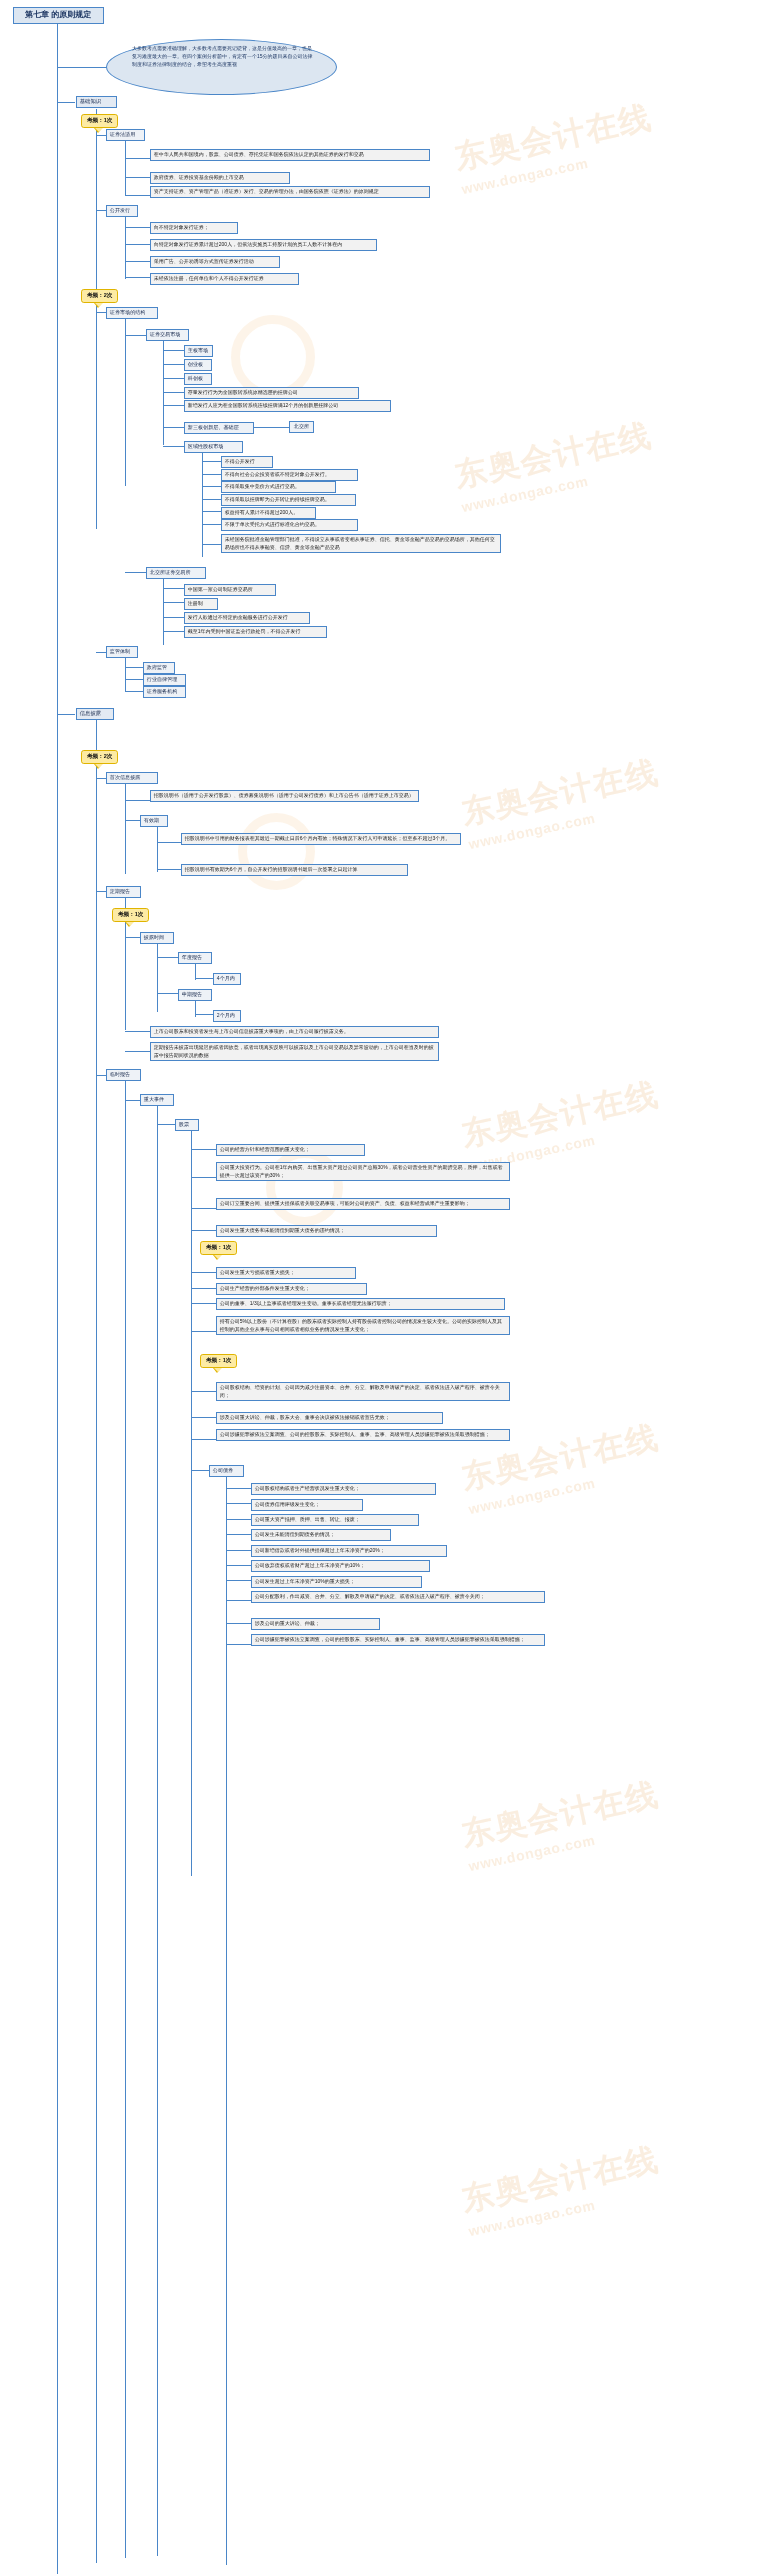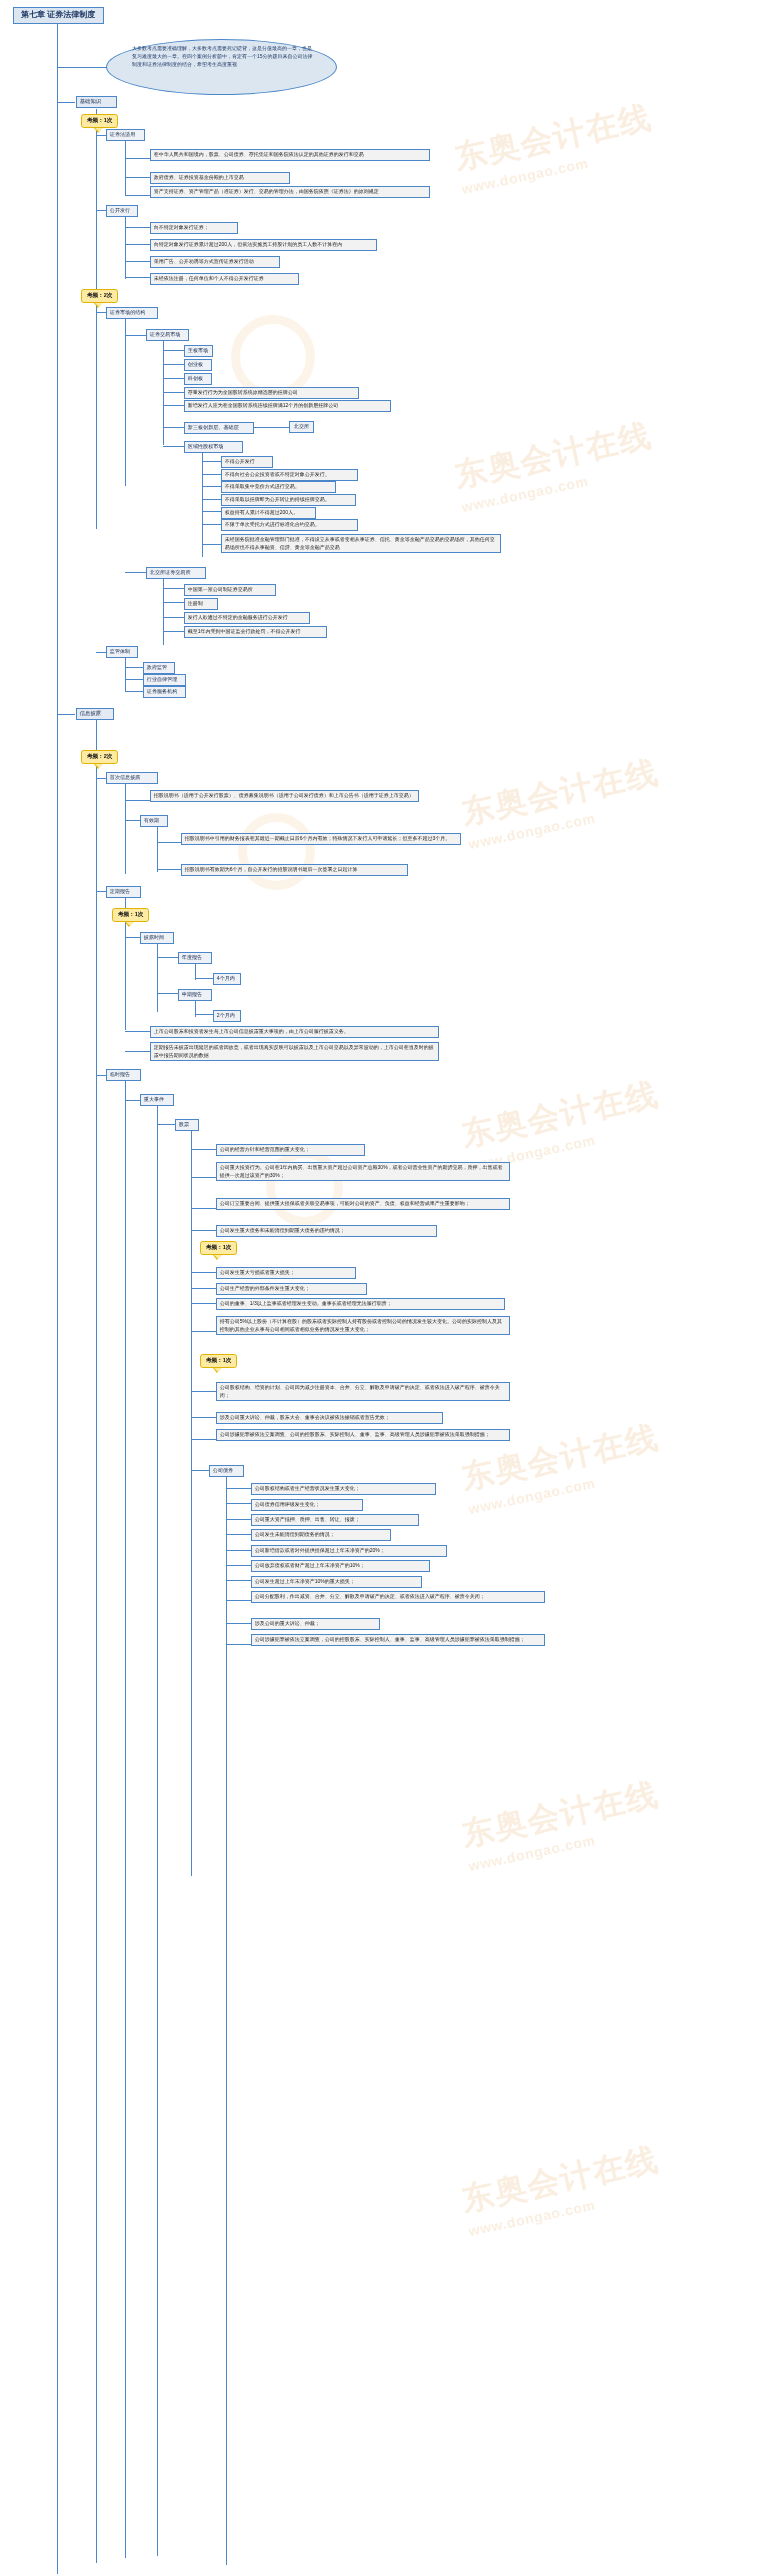--- a/index.html
+++ b/index.html
@@ -166,21 +166,21 @@
     <span class="sub">www.dongao.com</span>
   </div>
   <div class="wm" style="left:462px; top:2158px;">
     <span>东奥会计在线</span>
     <span class="sub">www.dongao.com</span>
   </div>
   <div class="wm-ring" style="left:231px; top:315px; width:84px; height:84px;"></div>
   <div class="wm-ring" style="left:238px; top:813px; width:77px; height:77px;"></div>
   <div class="wm-ring" style="left:266px; top:1149px; width:77px; height:77px;"></div>
 
-  <div class="title-box">第七章  证券法律制度</div>
+  <div class="title-box">第七章  的原则规定</div>
 
   <div class="vline" style="left:57px; top:24px; height:2550px;"></div>
 
   <div class="ellipse"></div>
   <div class="ellipse-text">大多数考点需要准确理解，大多数考点需要死记硬背，这是分值最高的一章，也是复习难度最大的一章。在四个案例分析题中，肯定有一个15分的题目来自公司法律制度和证券法律制度的结合，希望考生高度重视</div>
   <div class="hline" style="left:57px; top:67px; width:50px;"></div>
 
   <div class="hline" style="left:57px; top:102px; width:18px;"></div>
   <div class="node lvl1" style="left:76px; top:96px; width:41px;">基础知识</div>
   <div class="vline" style="left:96px; top:109px; height:420px;"></div>

